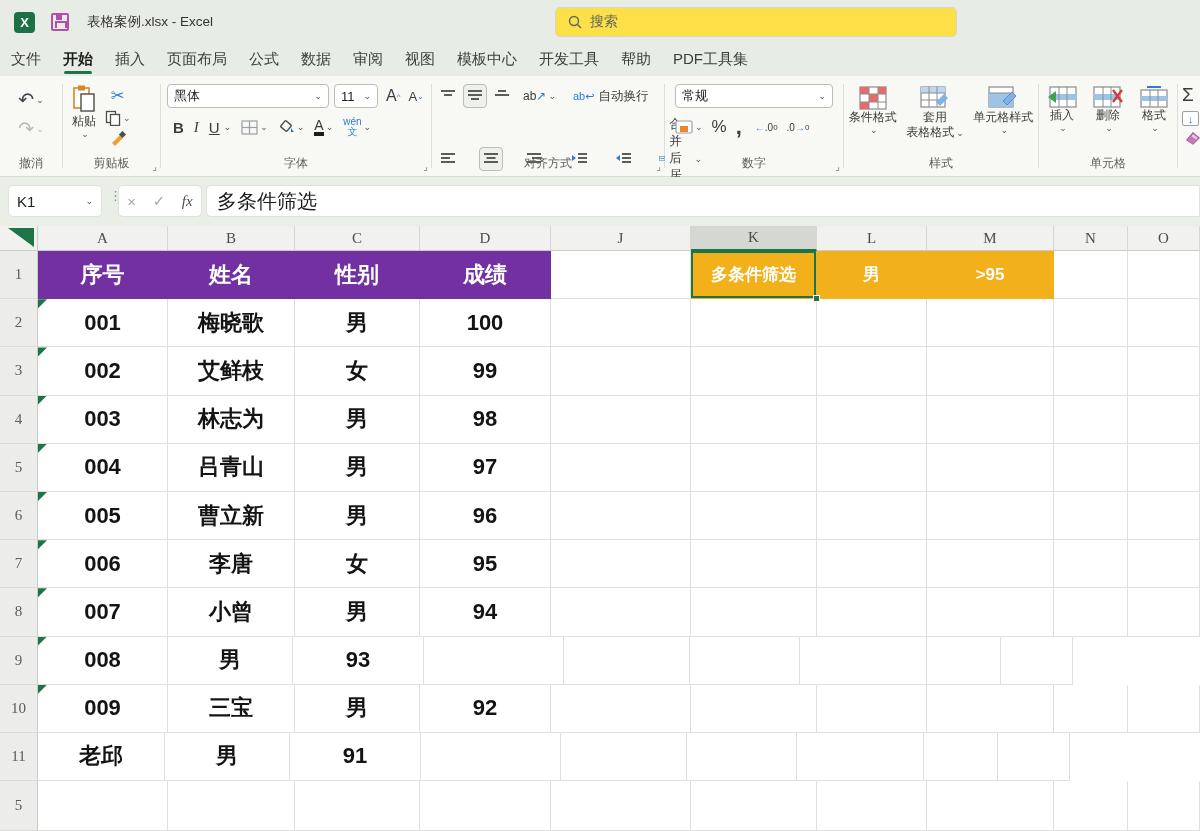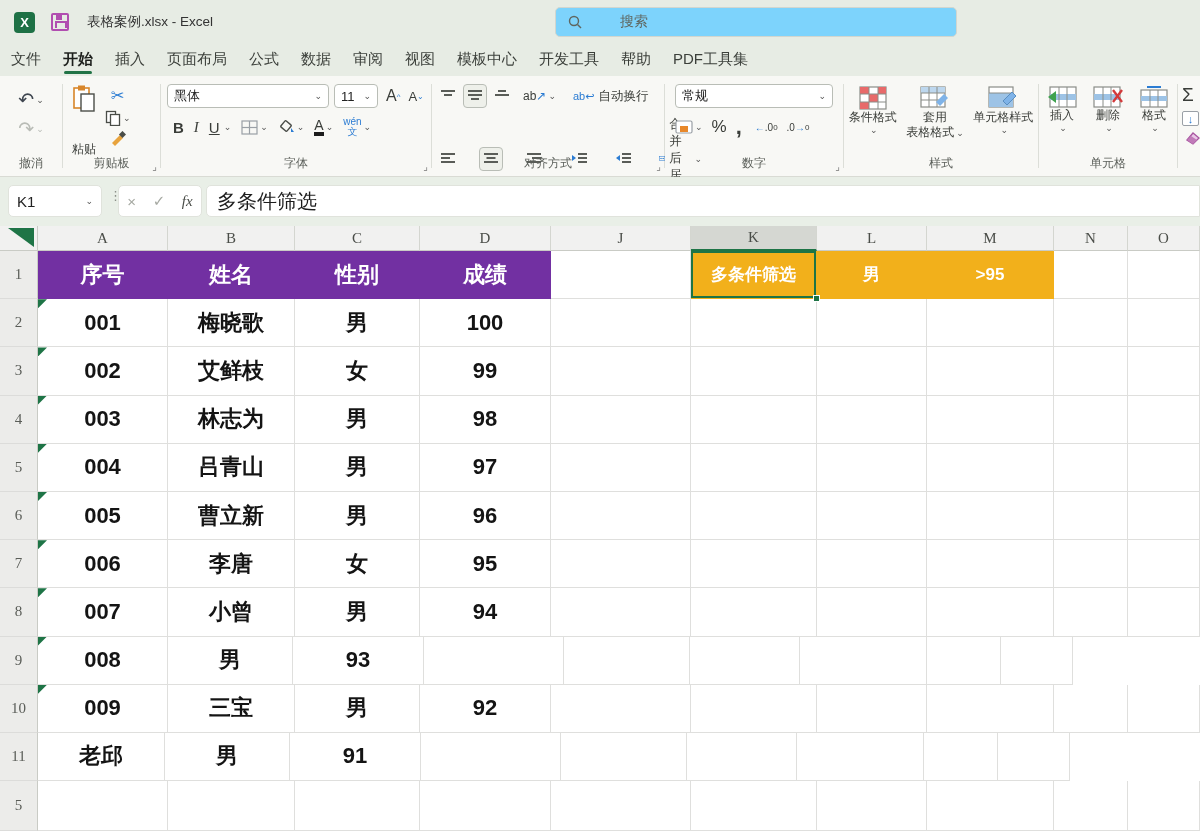--- a/index.html
+++ b/index.html
@@ -14,22 +14,22 @@
     border-radius:4px; color:#fff; font-weight:bold; font-size:13px;
     display:flex; align-items:center; justify-content:center; }
   .save-ic { width:18px; height:18px; margin-left:16px; border:2px solid #b14eb0;
     border-radius:2px; position:relative; }
   .save-ic::before { content:""; position:absolute; left:3px; top:0; width:6px; height:5px;
     background:#b14eb0; }
   .save-ic::after { content:""; position:absolute; left:2px; bottom:1px; width:8px; height:5px;
     border:2px solid #b14eb0; border-bottom:none; }
   .title-text { margin-left:18px; font-size:13.5px; color:#333; }
   .searchbox { position:absolute; left:555px; top:7px; width:402px; height:30px;
-    background:#7dd3fc; border:1px solid #d2d6cf; border-radius:5px;
-    display:flex; align-items:center; color:#5f6660; font-size:14px;gap:30px; }
+    background:#fde047; border:1px solid #d2d6cf; border-radius:5px;
+    display:flex; align-items:center; color:#5f6660; font-size:14px; }
   .searchbox svg { margin:0 8px 0 12px; }
 
   
   .tabrow { position:absolute; left:0; top:44px; width:1200px; height:32px;
     background:#e7ece4; display:flex; align-items:center; }
   .tab { padding:0 11px; font-size:15px; color:#3b3f3a; height:32px; line-height:30px;
     position:relative; cursor:default; }
   .tab.active { font-weight:bold; color:#1c1e1b; }
   .tab.active::after { content:""; position:absolute; left:12px; right:12px; bottom:2px;
     height:3px; background:#217346; border-radius:2px; }
@@ -143,21 +143,21 @@
           <span class="icon16 gray" style="font-size:19px;">↷</span>
             <span class="chev gray">⌄</span>
           </span>
       </div>
       <div class="glabel">撤消</div>
     </div>
     <div class="gsep"></div>
 
     <div class="rgroup" style="width:97px;">
       <div style="display:flex;">
-        <div class="bigbtn" style="margin-left:8px;gap:28px;">
+        <div class="bigbtn" style="margin-left:8px;">
           <svg width="26" height="30" viewBox="0 0 26 30">
             <rect x="3" y="4" width="15" height="20" fill="#fff" stroke="#d8862a" stroke-width="1.6"></rect>
             <rect x="7" y="1.5" width="7" height="5" fill="#d8862a"></rect>
             <rect x="10" y="10" width="13" height="17" fill="#fff" stroke="#4a4d48" stroke-width="1.4"></rect>
           </svg>
           <span>粘贴</span>
           <span class="chev">⌄</span>
         </div>
         <div style="display:flex;flex-direction:column;gap:5px;margin-left:8px;margin-top:2px;">
           <span class="rbtn">

